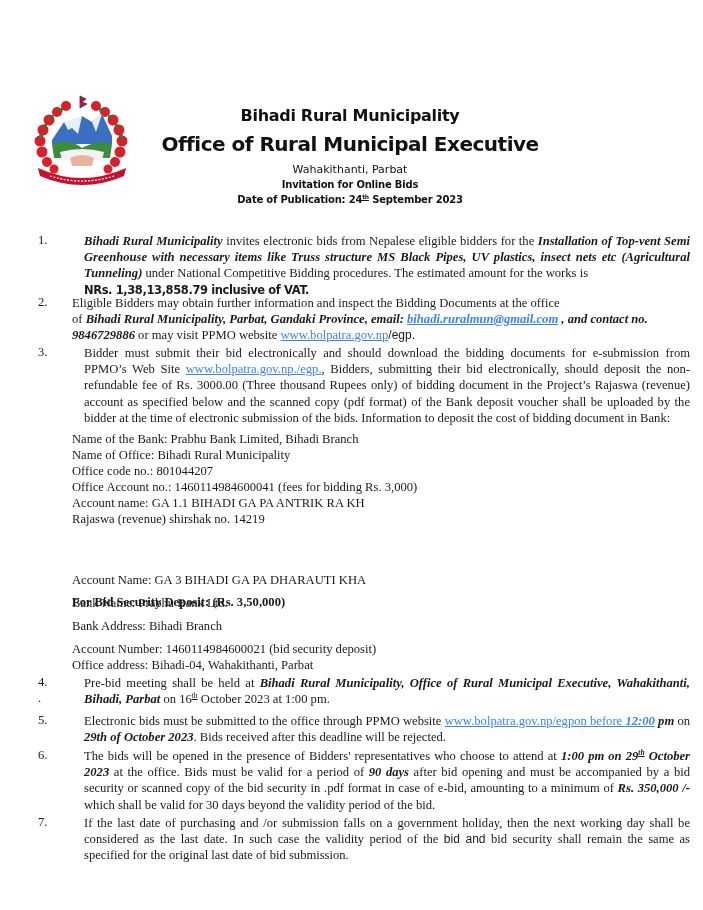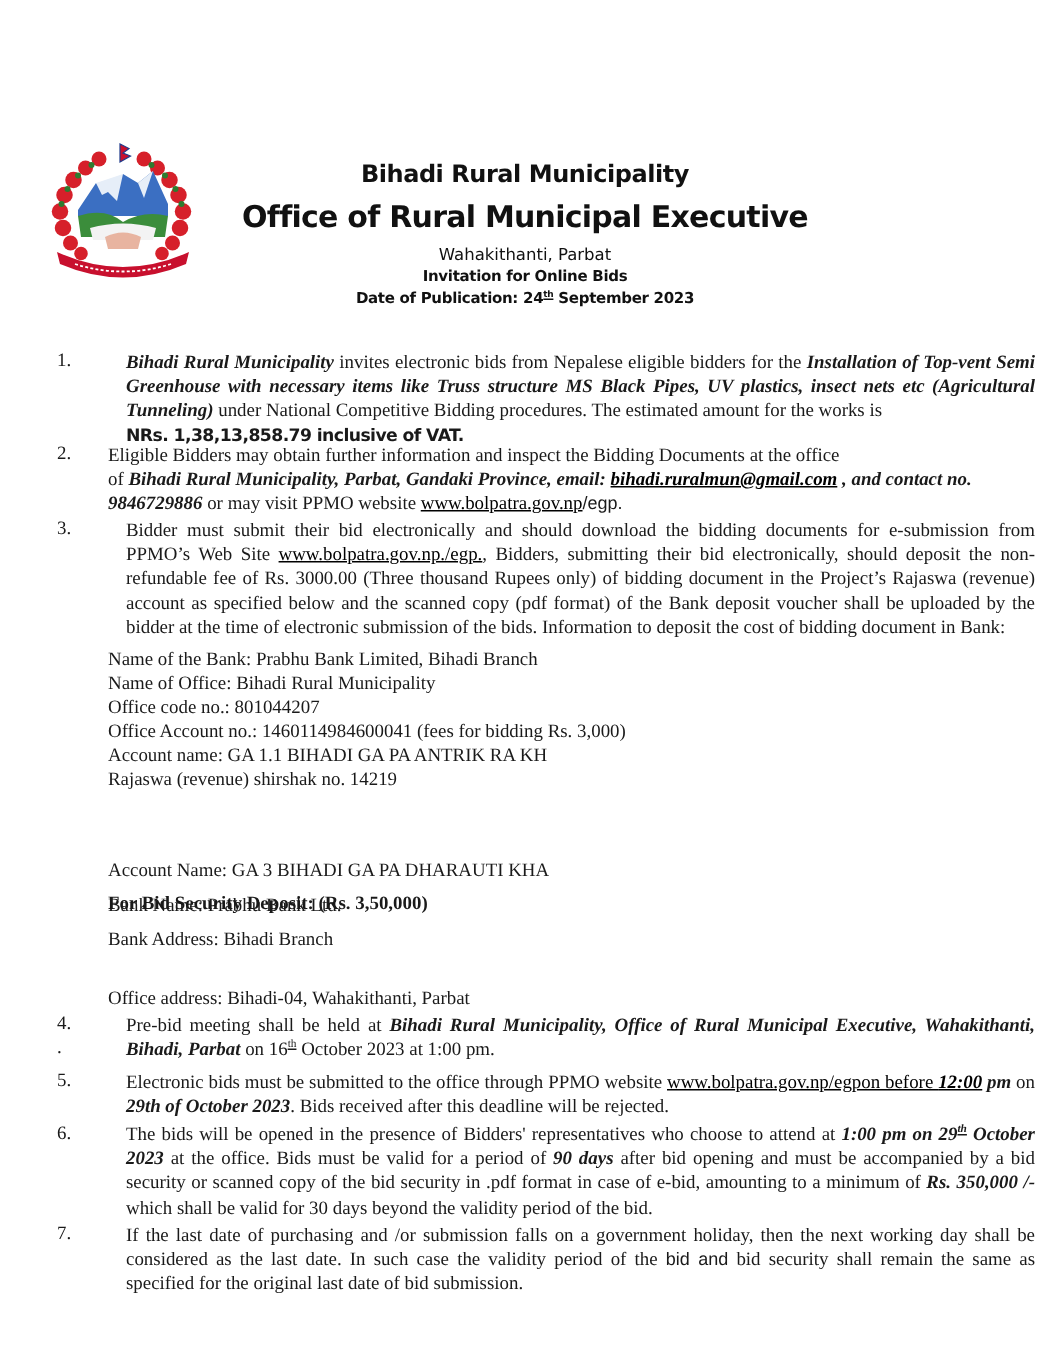--- a/index.html
+++ b/index.html
@@ -15,21 +15,21 @@
   sup { font-size:0.6em; line-height:0; vertical-align:super;text-decoration:underline; }
 
   .body-text { font-family:"Liberation Serif", serif; font-size:12.6px; line-height:16.2px; }
   .num { position:absolute; left:38px; font-family:"Liberation Serif", serif; font-size:12.6px; }
   .para { position:absolute; left:84px; width:606px; text-align:justify; }
   .line { position:absolute; left:72px; white-space:nowrap; }
   .bi { font-weight:bold; font-style:italic;text-align:center; }
   .b { font-weight:bold;margin-top:48px; }
   .sans-b { font-family:"DejaVu Sans", sans-serif; font-weight:bold; font-size:11.5px; letter-spacing:-0.4px; }
   .sans { font-family:"Liberation Sans", sans-serif; font-size:12px; }
-  a, .link { color:#000000; text-decoration:underline; }
+  a, .link { color:#3b82f6; text-decoration:underline; }
 </style>
 </head>
 <body>
 
 <div class="page">
 
   <svg class="emblem" viewBox="0 0 104 96">
 
     <path d="M50 4 L50 16 L57 12 L52 10 L56 7 Z" fill="#c8102e" stroke="#1e3a8a" stroke-width="0.8"></path>
 
@@ -95,20 +95,21 @@
   <div class="line body-text" style="top:447px">Name of Office: Bihadi Rural Municipality</div>
   <div class="line body-text" style="top:463px">Office code no.: 801044207</div>
   <div class="line body-text" style="top:479px">Office Account no.: 1460114984600041 (fees for bidding Rs. 3,000)</div>
   <div class="line body-text" style="top:495px">Account name: GA 1.1 BIHADI GA PA ANTRIK RA KH</div>
   <div class="line body-text" style="top:511px">Rajaswa (revenue) shirshak no. 14219</div>
 
   <div class="line body-text b" style="top:546px">For Bid Security Deposit: (Rs. 3,50,000)</div>
   <div class="line body-text" style="top:572px">Account Name: GA 3 BIHADI GA PA DHARAUTI KHA</div>
   <div class="line body-text" style="top:595px">Bank Name: Prabhu Bank Ltd.</div>
   <div class="line body-text" style="top:618px">Bank Address: Bihadi Branch</div>
+  <div class="line body-text" style="top:641px">Account Number: 1460114984600021 (bid security deposit)</div>
   <div class="line body-text" style="top:657px">Office address: Bihadi-04, Wahakithanti, Parbat</div>
 
   <div class="num" style="top:675px">4.</div>
   <div class="num" style="top:691px">.</div>
   <div class="para body-text" style="top:675px"><span>Pre-bid  meeting  shall  be  held  at </span><span class="bi">Bihadi  Rural  Municipality,  Office  of  Rural  Municipal  Executive, Wahakithanti, Bihadi, Parbat</span><span> on 16</span><sup>th</sup><span> October 2023 at 1:00 pm.</span></div>
 
   <div class="num" style="top:713px">5.</div>
   <div class="para body-text" style="top:713px"><span>Electronic bids must be submitted to the office through PPMO website </span><span class="link"><span>www.bolpatra.gov.np/egpon  before </span><span class="bi">12:00</span></span> <span class="bi">pm</span><span> on </span><span class="bi">29th of October 2023</span><span>. Bids received after this deadline will be rejected.</span></div>
 
   <div class="num" style="top:748px">6.</div>

